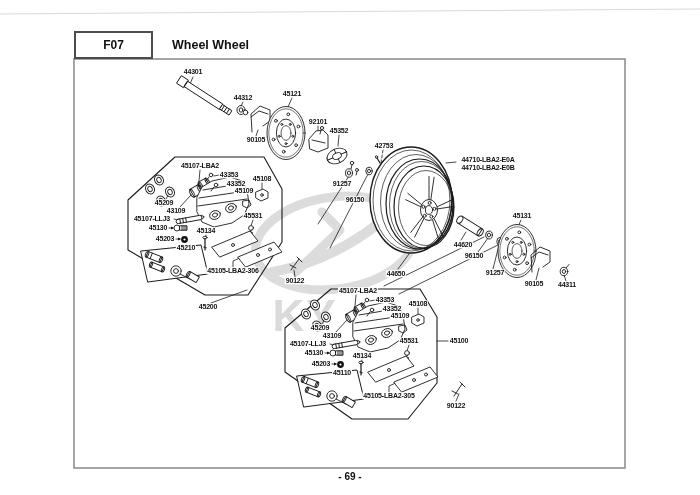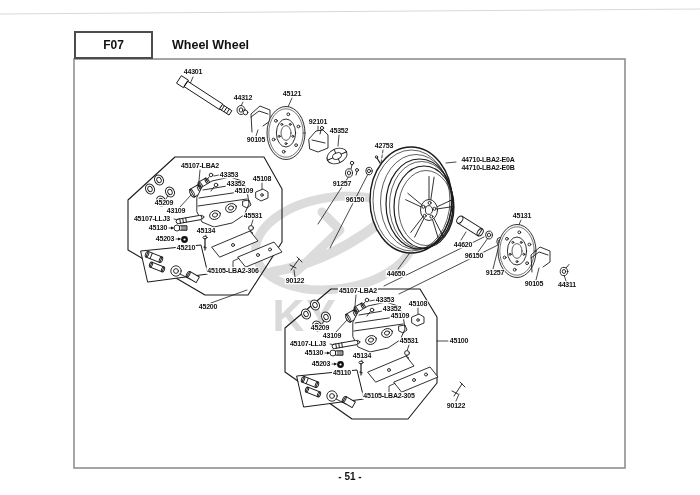--- a/index.html
+++ b/index.html
@@ -319,14 +319,14 @@
       <span class="plabel" style="left: 314px; top: 353px;">45130</span>
       <span class="plabel" style="left: 362px; top: 356px;">45134</span>
       <span class="plabel" style="left: 321px; top: 364px;">45203</span>
       <span class="plabel" style="left: 342px; top: 373px;">45110</span>
       <span class="plabel" style="left: 409px; top: 341px;">45531</span>
       <span class="plabel" style="left: 389px; top: 396px;">45105-LBA2-305</span>
       <span class="plabel" style="left: 459px; top: 341px;">45100</span>
       <span class="plabel" style="left: 456px; top: 406px;">90122</span>
     </div>
 
-  <div class="pagenum">- 51 -</div>
+  <div class="pagenum">- 69 -</div>
 </div>
 
 </body></html>

